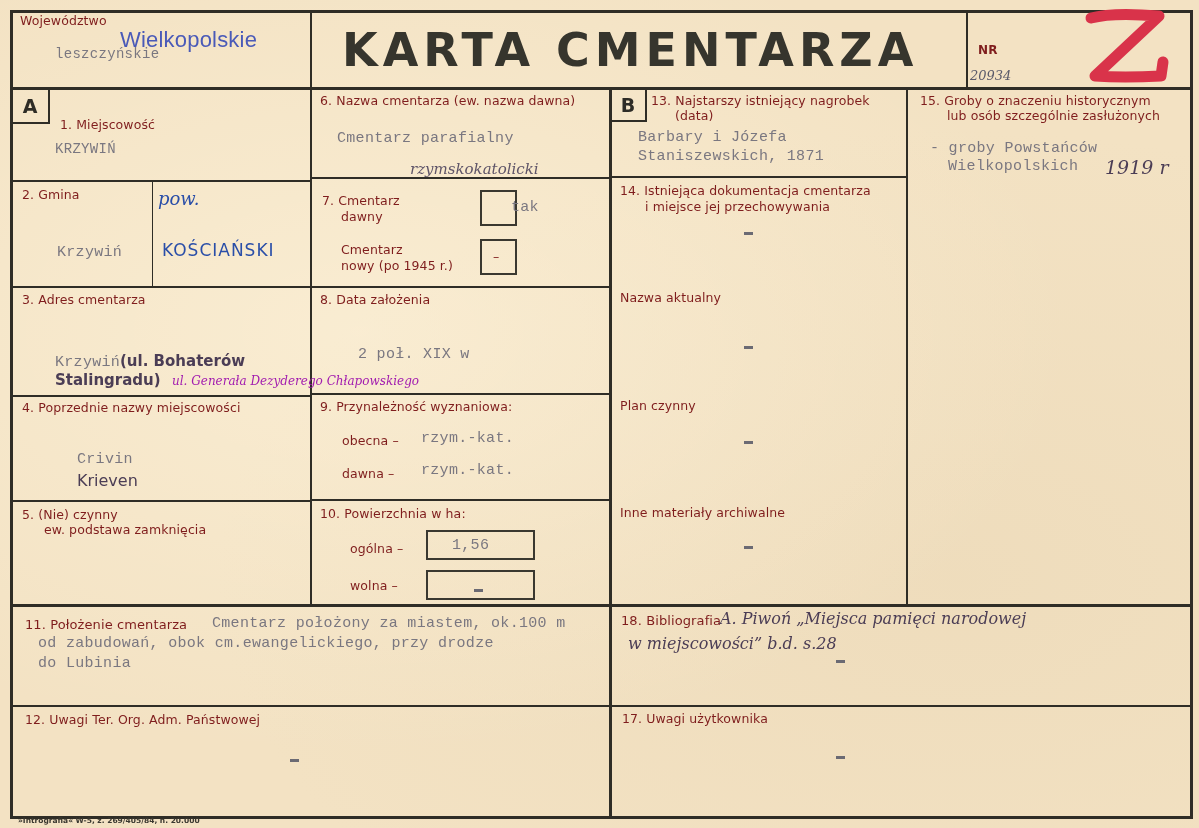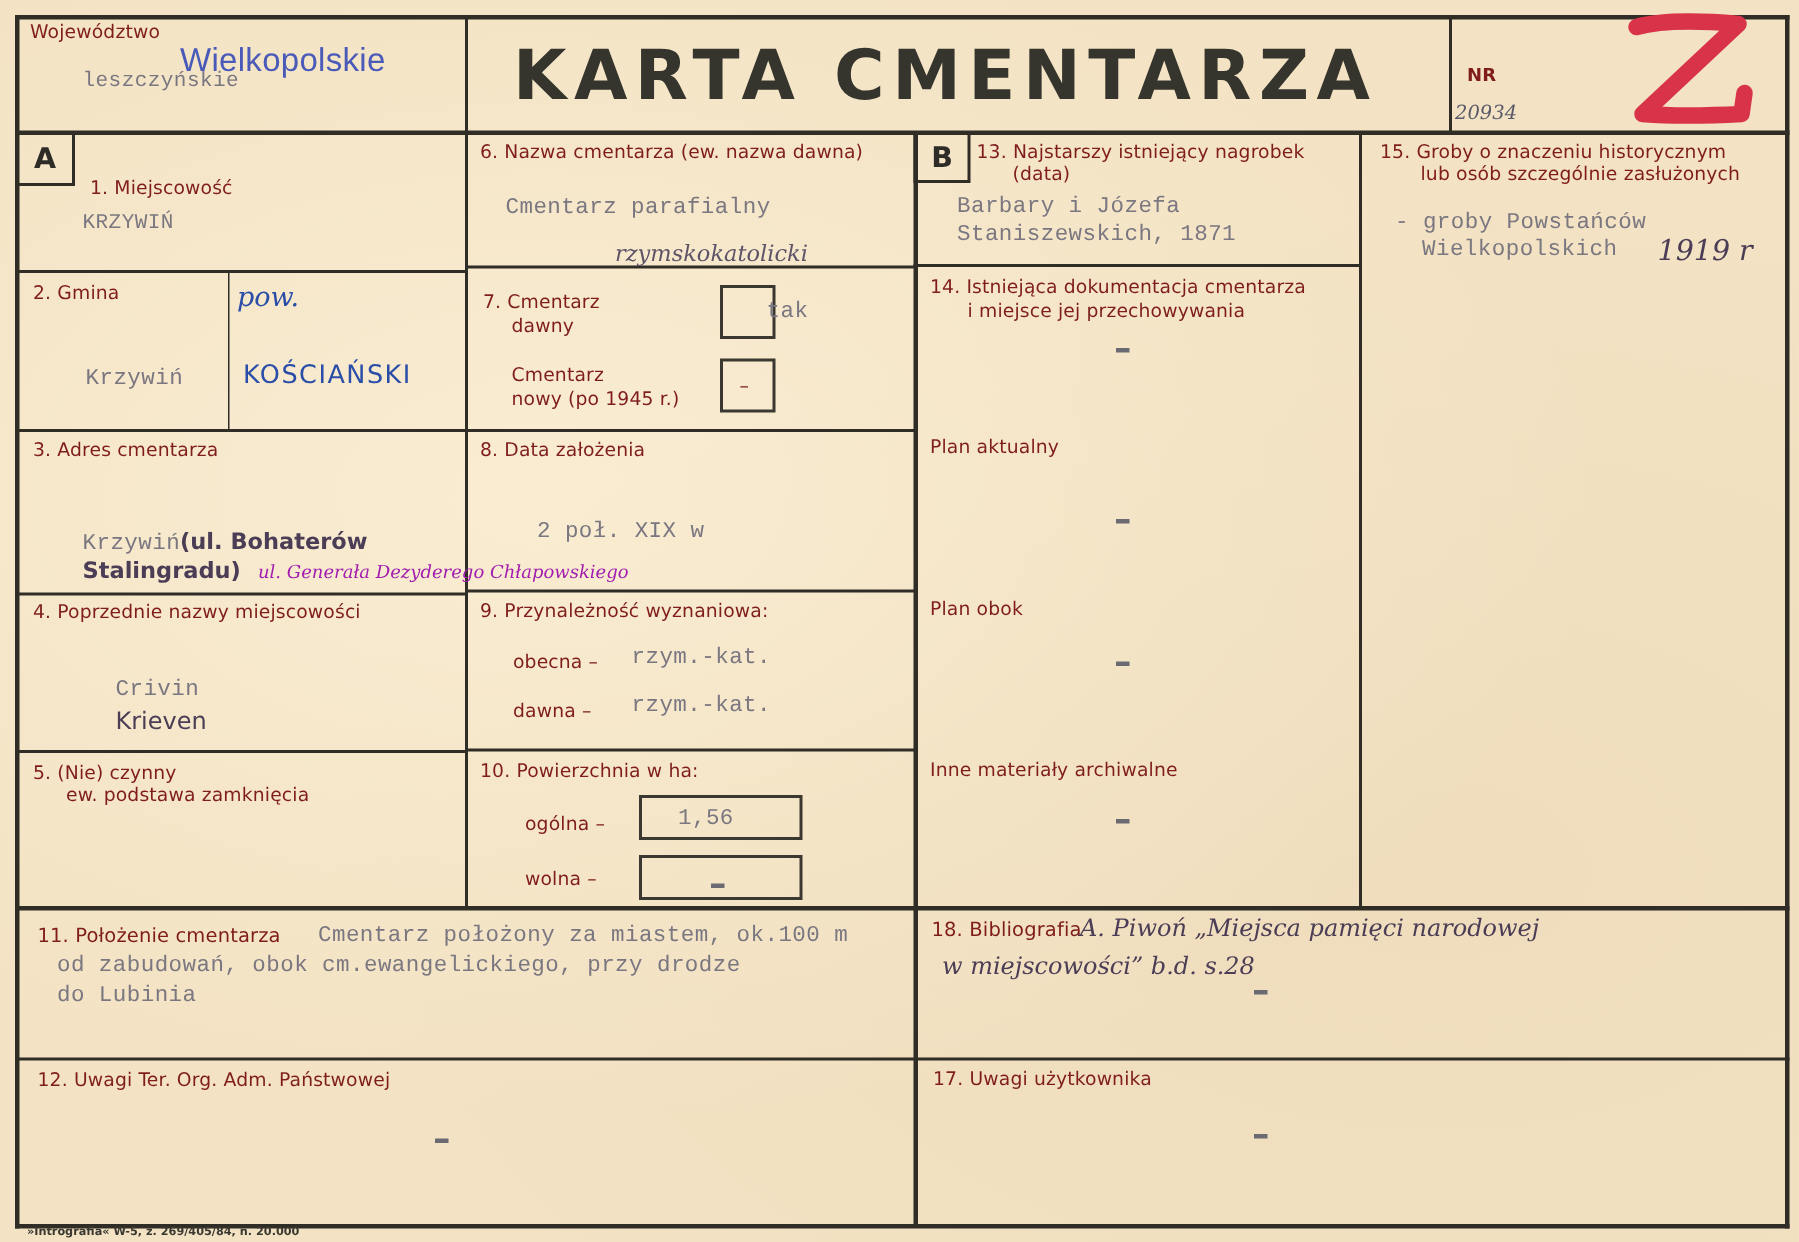--- a/index.html
+++ b/index.html
@@ -203,24 +203,24 @@
 
 <div class="lbl" style="left:651px; top:93px;">13. Najstarszy istniejący nagrobek</div>
 <div class="lbl" style="left:675px; top:108px;">(data)</div>
 <div class="typed" style="left:638px; top:129px;">Barbary i Józefa</div>
 <div class="typed" style="left:638px; top:148px;">Staniszewskich, 1871</div>
 
 <div class="lbl" style="left:620px; top:183px;">14. Istniejąca dokumentacja cmentarza</div>
 <div class="lbl" style="left:645px; top:199px;">i miejsce jej przechowywania</div>
 <div class="dash" style="left:744px; top:232px;"></div>
 
-<div class="lbl" style="left:620px; top:290px;">Plan aktualny</div>
+<div class="lbl" style="left:620px; top:290px;">Nazwa aktualny</div>
 <div class="dash" style="left:744px; top:346px;"></div>
 
-<div class="lbl" style="left:620px; top:398px;">Plan obok</div>
+<div class="lbl" style="left:620px; top:398px;">Plan czynny</div>
 <div class="dash" style="left:744px; top:441px;"></div>
 
 <div class="lbl" style="left:620px; top:505px;">Inne materiały archiwalne</div>
 <div class="dash" style="left:744px; top:546px;"></div>
 
 <div class="lbl" style="left:920px; top:93px;">15. Groby o znaczeniu historycznym</div>
 <div class="lbl" style="left:947px; top:108px;">lub osób szczególnie zasłużonych</div>
 <div class="typed" style="left:930px; top:140px;">- groby Powstańców</div>
 <div class="typed" style="left:948px; top:158px;">Wielkopolskich</div>
 <div class="hand" style="left:1105px; top:156px; font-size:19px; color:#4b3d55;">1919 r</div>

